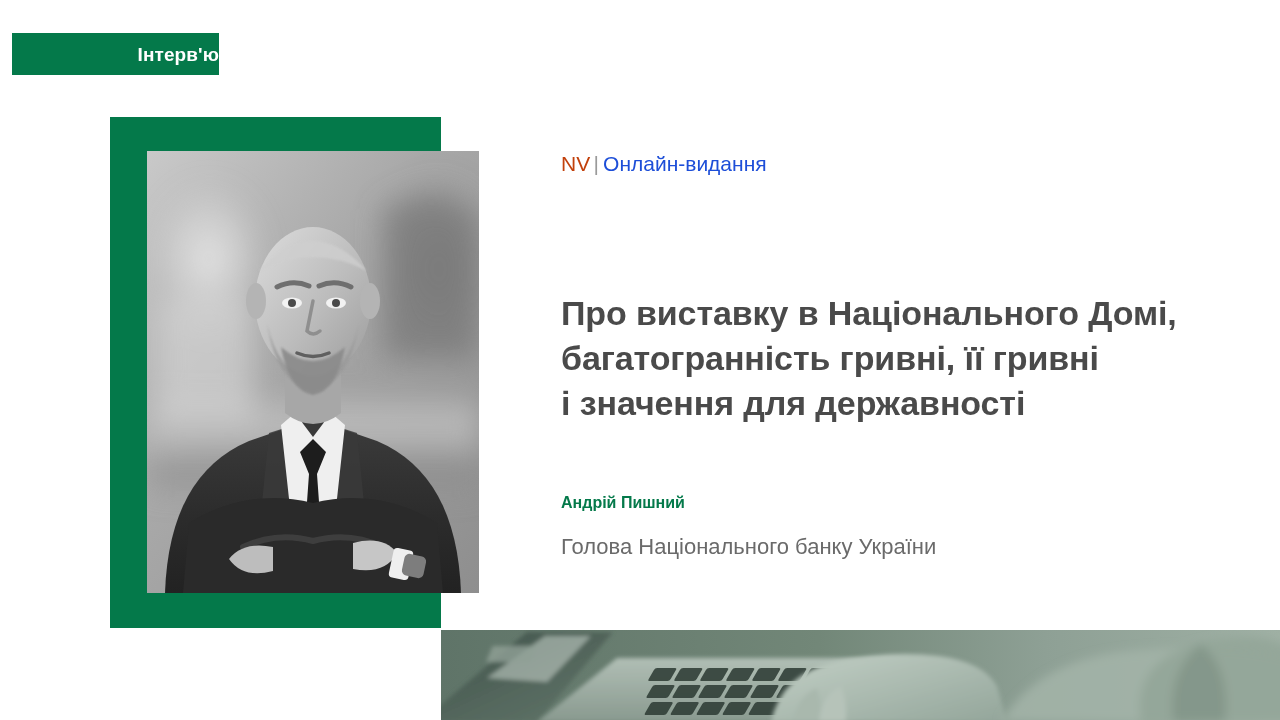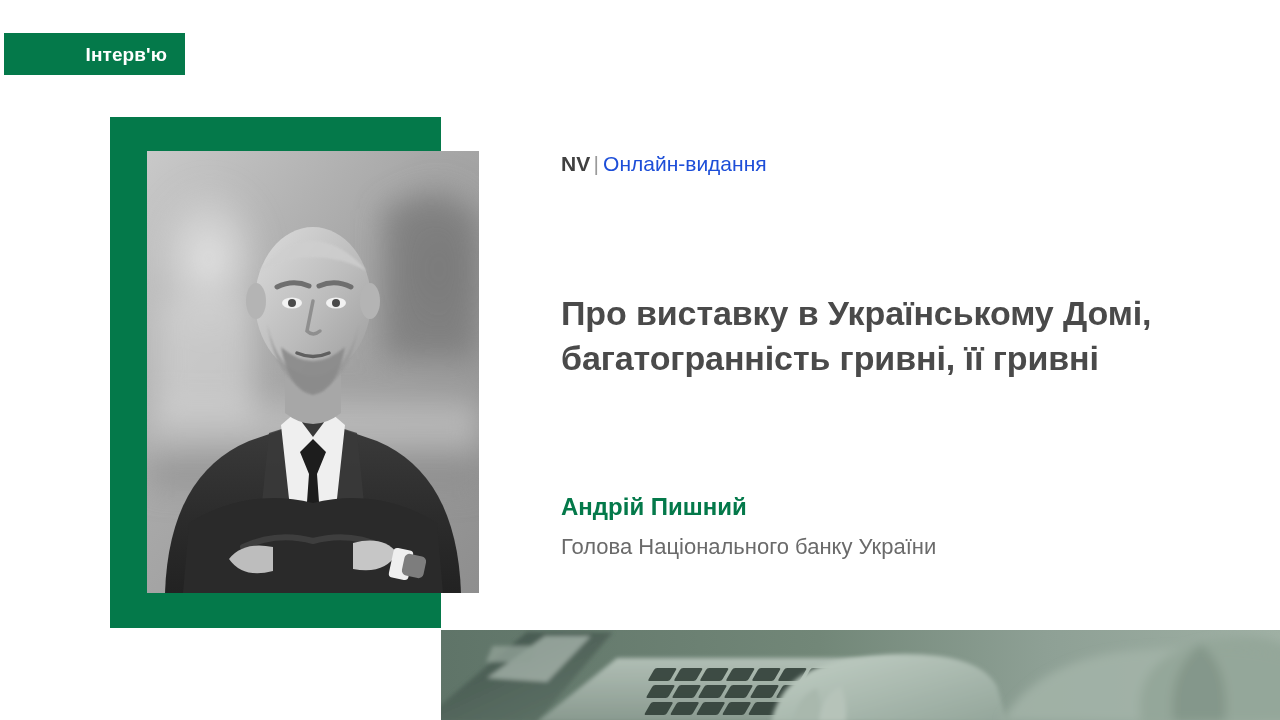--- a/index.html
+++ b/index.html
@@ -16,30 +16,29 @@
     position: relative;
     width: 1280px;
     height: 720px;
     overflow: hidden;
     background: #ffffff;
   }
 
   
   .badge {
     position: absolute;
-    left: 4px;
+    left: 12px;
     top: 33px;
-    width: 181px;
+    width: 207px;
     height: 42px;
     background: #04794A;
     box-sizing: border-box;
     display: flex;
     align-items: center;
     justify-content: flex-end;
-    padding-right: 18px;
   }
   .badge-label {
     color: #ffffff;
     font-size: 19px;
     font-weight: 700;
     letter-spacing: 0.1px;
     line-height: 1;
     white-space: nowrap;
   }
 
@@ -73,22 +72,22 @@
   }
   .source-line {
     position: absolute;
     top: 151px;
     left: 0;
     font-size: 21px;
     line-height: 1.2;
     white-space: nowrap;
   }
   .source-brand {
-    color: #404040;
-    font-weight: 700;
+    color: #c2410c;
+    font-weight: 400;
     letter-spacing: 0.2px;
   }
   .source-sep {
     color: #9a9a9a;
     font-weight: 400;
     margin: 0 4px 0 3px;
   }
   .source-name {
     color: #1d4ed8;
     font-weight: 400;
@@ -105,21 +104,21 @@
     line-height: 45px;
     letter-spacing: -0.1px;
   }
   .headline-line { display: block; white-space: nowrap; }
 
   .speaker-name {
     position: absolute;
     top: 493px;
     left: 0;
     color: #04794A;
-    font-size: 24px;
+    font-size: 16px;
     font-weight: 700;
     line-height: 1.2;
     white-space: nowrap;
   }
   .speaker-role {
     position: absolute;
     top: 534px;
     left: 0;
     color: #6a6a6a;
     font-size: 22px;
@@ -243,22 +242,23 @@
     </svg>
   </div>
 
   <div class="content">
 
     <div class="source-line">
       <span class="source-brand">NV</span><span class="source-sep">|</span><span class="source-name">Онлайн-видання</span>
     </div>
 
     <h1 class="headline">
-      <span class="headline-line">Про виставку в Українському Домі,</span>
+      <span class="headline-line">Про виставку в Національного Домі,</span>
       <span class="headline-line">багатогранність гривні, її гривні</span>
+      <span class="headline-line">і значення для державності</span>
     </h1>
 
     <div class="speaker-name">Андрій Пишний</div>
 
     <div class="speaker-role">Голова Національного банку України</div>
   </div>
 
   <div class="bottom-photo">
     <svg width="839" height="90" viewBox="0 0 839 90" xmlns="http://www.w3.org/2000/svg" role="img">
       <defs>

